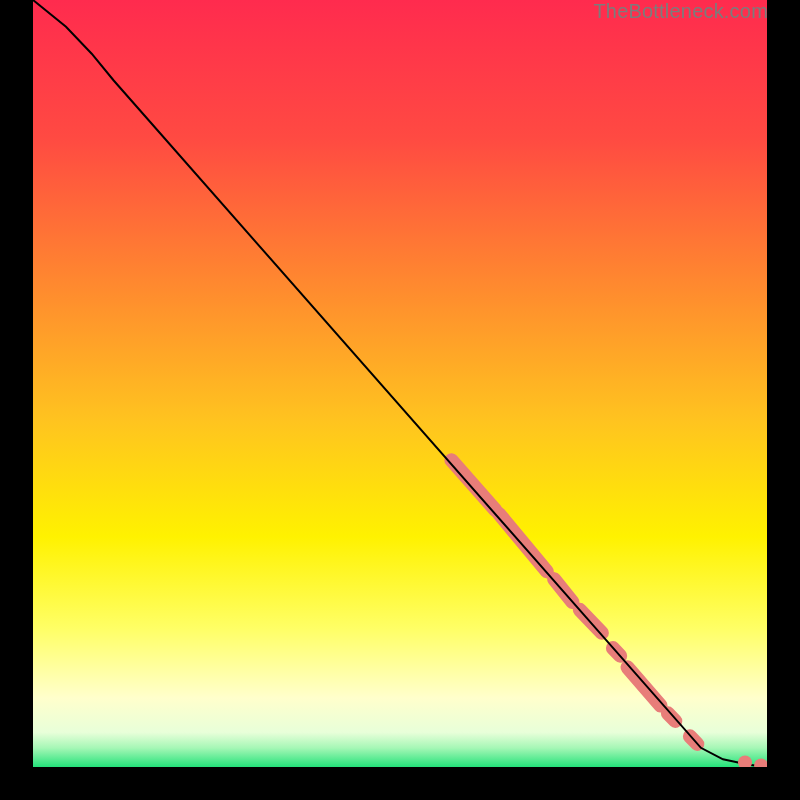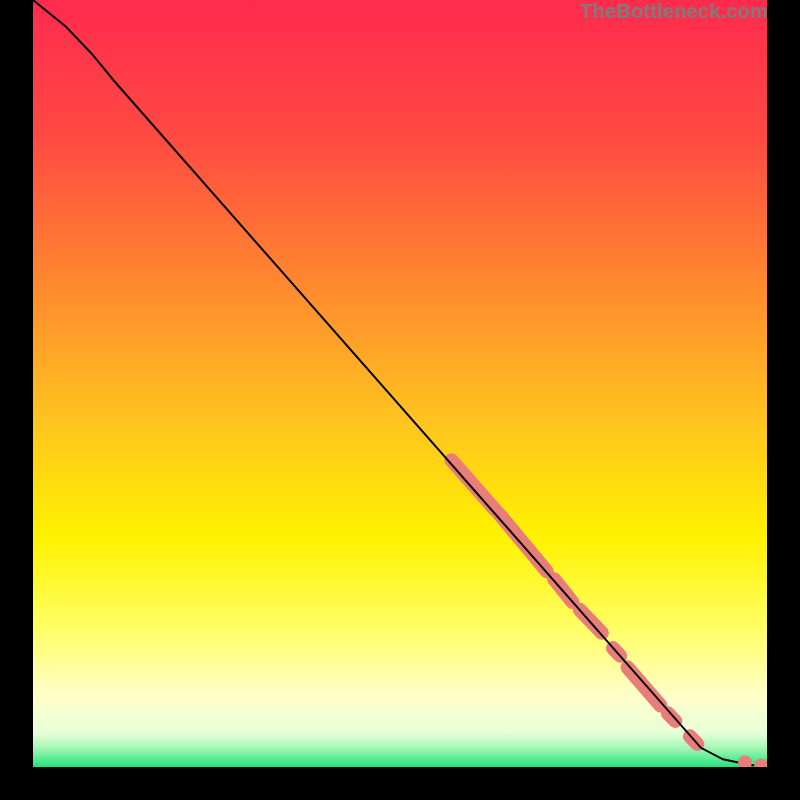--- a/index.html
+++ b/index.html
@@ -30,21 +30,21 @@
     display: block;
     width: 734px;
     height: 767px;
   }
   .watermark {
     position: absolute;
     top: 0;
     right: 32px;
     color: #7c7c7c;
     font-size: 20px;
-    font-weight: 700;
+    font-weight: 400;
     letter-spacing: 0.2px;
     user-select: none;
   }
 </style>
 </head>
 <body>
 
 <div class="outer">
   <div class="plot">
     <svg viewBox="0 0 734 767">

